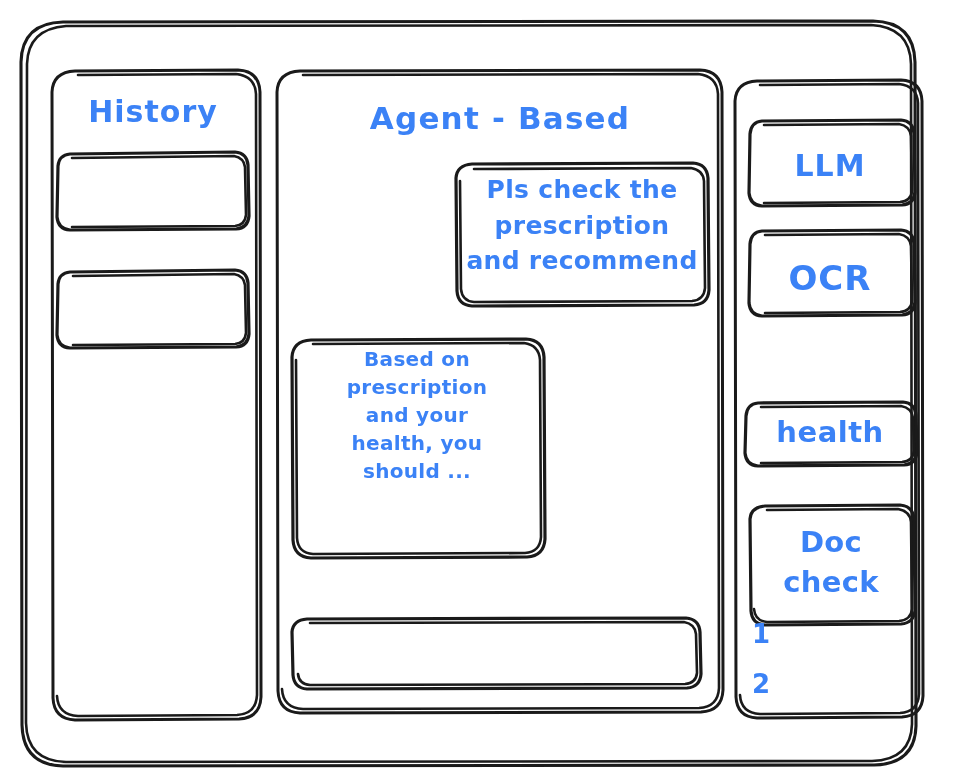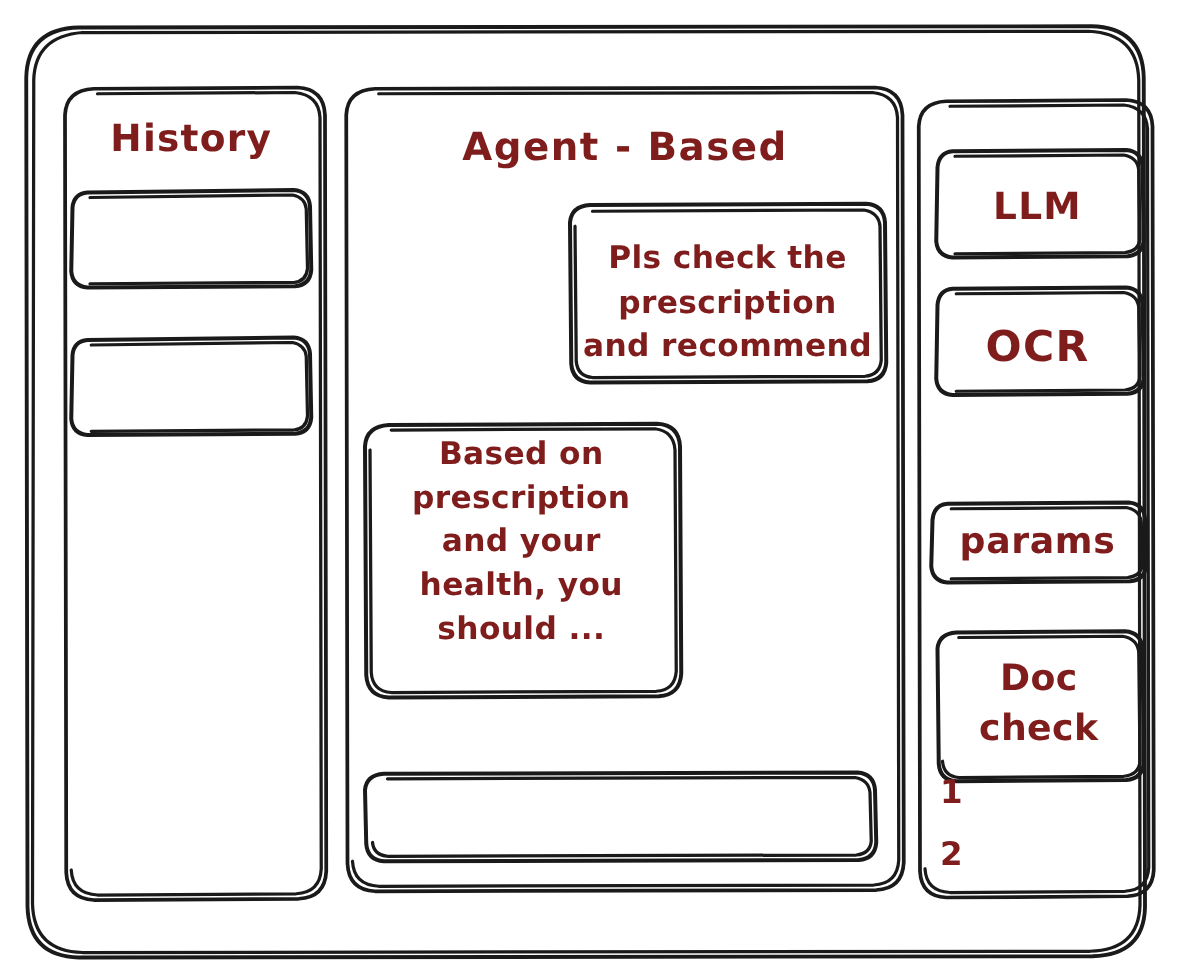--- a/index.html
+++ b/index.html
@@ -29,21 +29,21 @@
     stroke-linejoin: round;
   }
   .sk-outer { stroke-width: 3.1; }
   .sk-panel { stroke-width: 3.0; }
   .sk-box   { stroke-width: 3.2; }
   .sk-thin  { stroke-width: 2.6; }
 
   .label {
     position: absolute;
     font-family: "DejaVu Sans", sans-serif;
-    color: #7f1d1d;
+    color: #3b82f6;
     text-align: center;
     line-height: 1.30;
     letter-spacing: 0.3px;
     white-space: pre-line;
     user-select: none;
   }
 
   
   #history-title {
     left: 57px; top: 92px; width: 192px;
@@ -59,25 +59,24 @@
   
   .history-item { position: absolute; }
   #history-item-0 { left: 57px; top: 152px; width: 192px; height: 78px; }
   #history-item-1 { left: 57px; top: 270px; width: 192px; height: 78px; }
 
   
   #user-bubble-text {
     left: 457px; top: 172px; width: 250px;
     font-size: 25px; font-weight: 600;
     line-height: 1.42;
-    margin-top: 16px;
   }
   #assistant-bubble-text {
     left: 297px; top: 345px; width: 240px;
-    font-size: 25px; font-weight: 600;
+    font-size: 20px; font-weight: 600;
     line-height: 1.40;
   }
 
   
   #tool-llm-label     { left: 748px; top: 146px; width: 164px; font-size: 30px; font-weight: 700; letter-spacing: 1px; }
   #tool-ocr-label     { left: 748px; top: 256px; width: 164px; font-size: 34px; font-weight: 700; letter-spacing: 1px; }
   #tool-params-label  { left: 748px; top: 414px; width: 164px; font-size: 29px; font-weight: 700; letter-spacing: 0.5px; }
   #doc-source-label   { left: 752px; top: 522px; width: 158px; font-size: 29px; font-weight: 700; line-height: 1.38; }
 
   .doc-list-item {
@@ -185,20 +184,20 @@
 and your
 health, you
 should ...</div>
 
 <div class="label" id="composer-input-text"></div>
 
 <div class="label" id="tool-llm-label">LLM</div>
 
 <div class="label" id="tool-ocr-label">OCR</div>
 
-<div class="label" id="tool-params-label">params</div>
+<div class="label" id="tool-params-label">health</div>
 
 <div class="label" id="doc-source-label">Doc
 check</div>
 
 <div class="label doc-list-item" id="doc-list-item-0">1</div>
 
 <div class="label doc-list-item" id="doc-list-item-1">2</div>
 
 </body></html>

